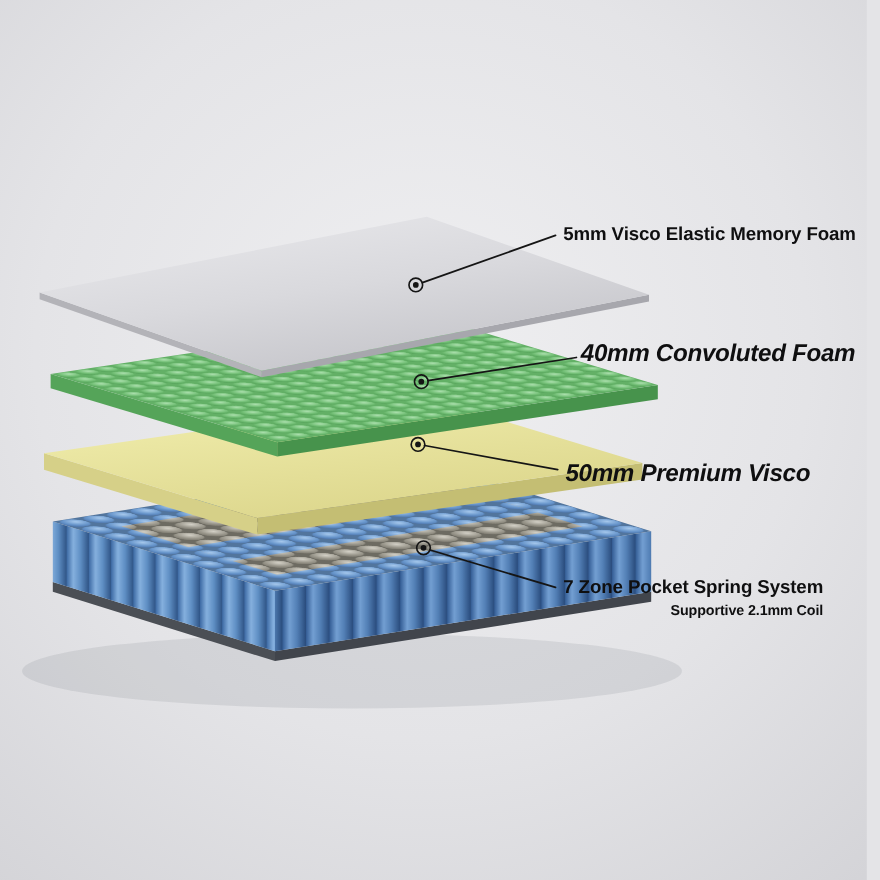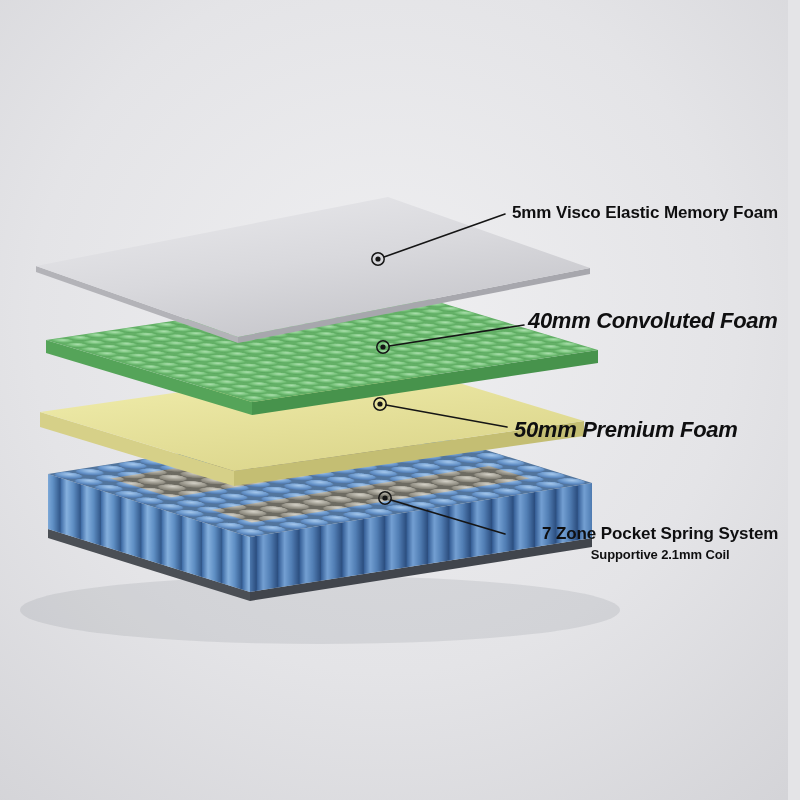--- a/index.html
+++ b/index.html
@@ -3,22 +3,22 @@
 <meta charset="utf-8">
 <style>
   * { margin:0; padding:0; box-sizing:border-box; }
   html,body { width:800px; height:800px; background:#e4e4e7; }
   body { font-family:"Liberation Sans","DejaVu Sans",sans-serif; }
   .stage { position:relative; width:788px; height:800px; overflow:hidden; }
   .stage > svg { position:absolute; left:0; top:0; }
   .callout { position:absolute; color:#0f0f10; font-weight:700; white-space:nowrap; }
   .callout-sm { font-size:17px; letter-spacing:-0.1px; }
   .callout-lg { font-size:22px; letter-spacing:-0.3px;font-style:italic; }
-  .callout-group { text-align:center;margin-left:30px; }
-  .callout-sub { font-size:13px; margin-top:3px; letter-spacing:-0.1px; }
+  .callout-group { text-align:center; }
+  .callout-sub { font-size:13px; margin-top:3px; letter-spacing:-0.1px;text-align:right; }
 </style>
 </head>
 <body>
 
 <div class="stage">
 
 <svg width="800" height="800" viewBox="0 0 800 800">
   <defs>
     <radialGradient id="bg" cx="48%" cy="40%" r="80%">
       <stop offset="0%" stop-color="#efeff1"></stop>
@@ -134,20 +134,20 @@
     <line x1="391" y1="500" x2="505" y2="534" stroke-width="1.6"></line>
     <circle cx="385" cy="498" r="6.2" fill="none" stroke-width="1.5"></circle>
     <circle cx="385" cy="498" r="2.6" fill="#151515" stroke="none"></circle>
   </g>
 </svg>
 
   <div class="callout callout-sm" style="left:512px; top:203px;">5mm Visco Elastic Memory Foam</div>
 
   <div class="callout callout-lg" style="left:528px; top:308px;">40mm Convoluted Foam</div>
 
-  <div class="callout callout-lg" style="left:514px; top:417px;">50mm Premium Foam</div>
+  <div class="callout callout-lg" style="left:514px; top:417px;">50mm Premium Visco</div>
 
   <div class="callout callout-group" style="left:512px; top:524px;">
     <div class="callout-sm">7 Zone Pocket Spring System</div>
     <div class="callout-sub">Supportive 2.1mm Coil</div>
   </div>
 
 </div>
 
 </body></html>

